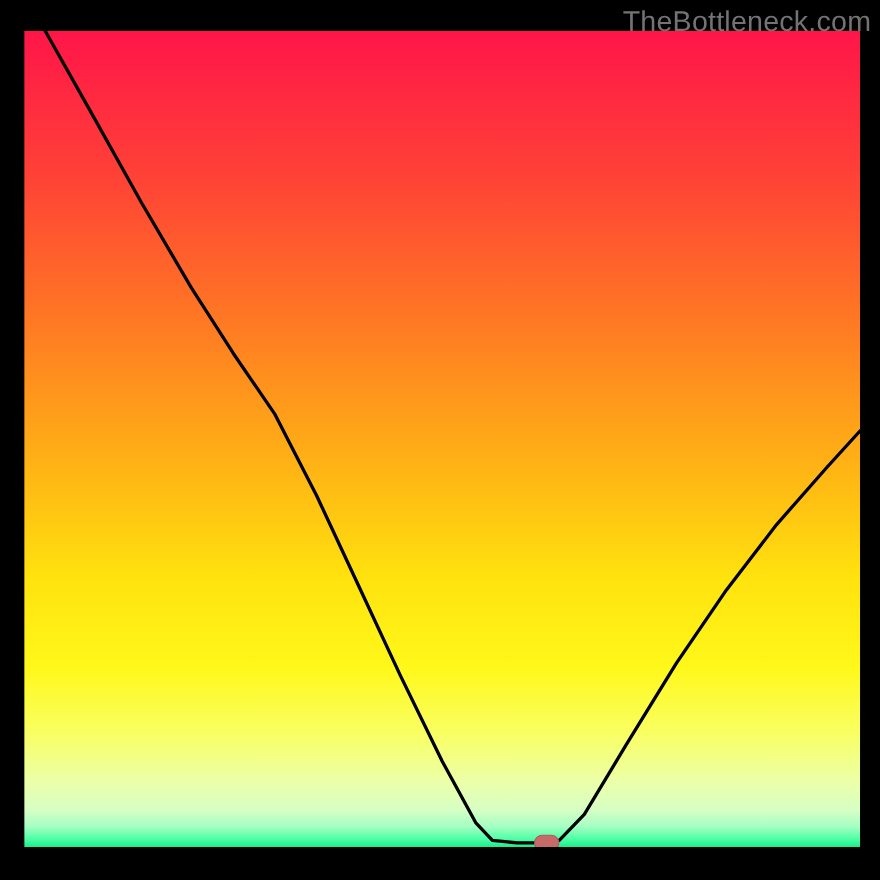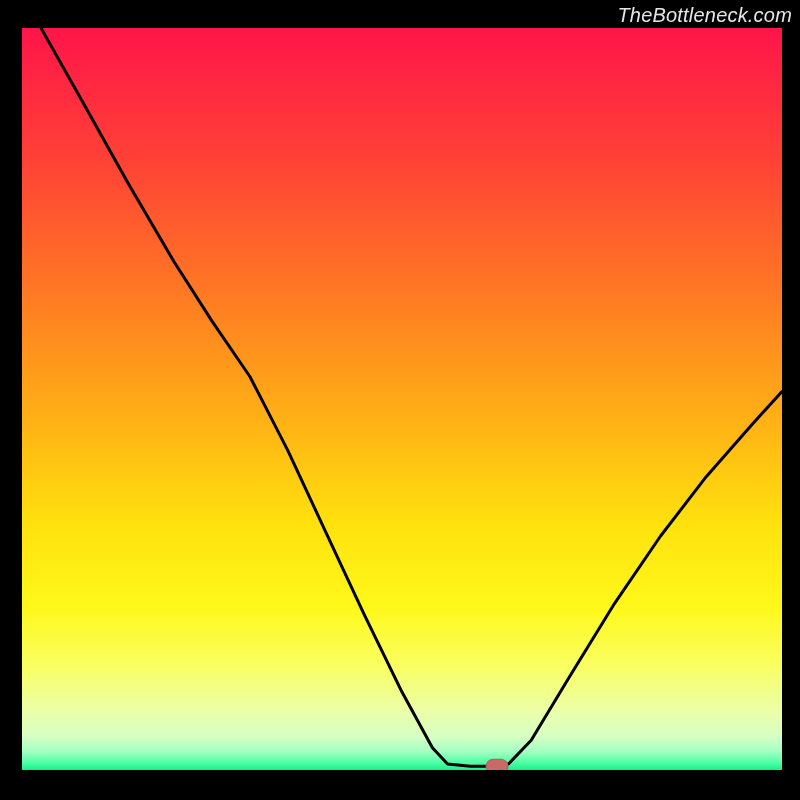--- a/index.html
+++ b/index.html
@@ -14,26 +14,25 @@
   .frame {
     position: relative;
     width: 800px;
     height: 800px;
     background: #000;
   }
   .watermark {
     position: absolute;
     top: 4px;
     right: 8px;
-    color: #e5e5e5;
-    font-size: 20px;
+    color: #737373;
+    font-size: 26px;
     font-weight: 500;
     letter-spacing: 0.2px;
     z-index: 10;
-    font-style: italic;
   }
   .plot-area {
     position: absolute;
     left: 22px;
     top: 28px;
     width: 760px;
     height: 742px;
   }
   .plot-area svg {
     display: block;

